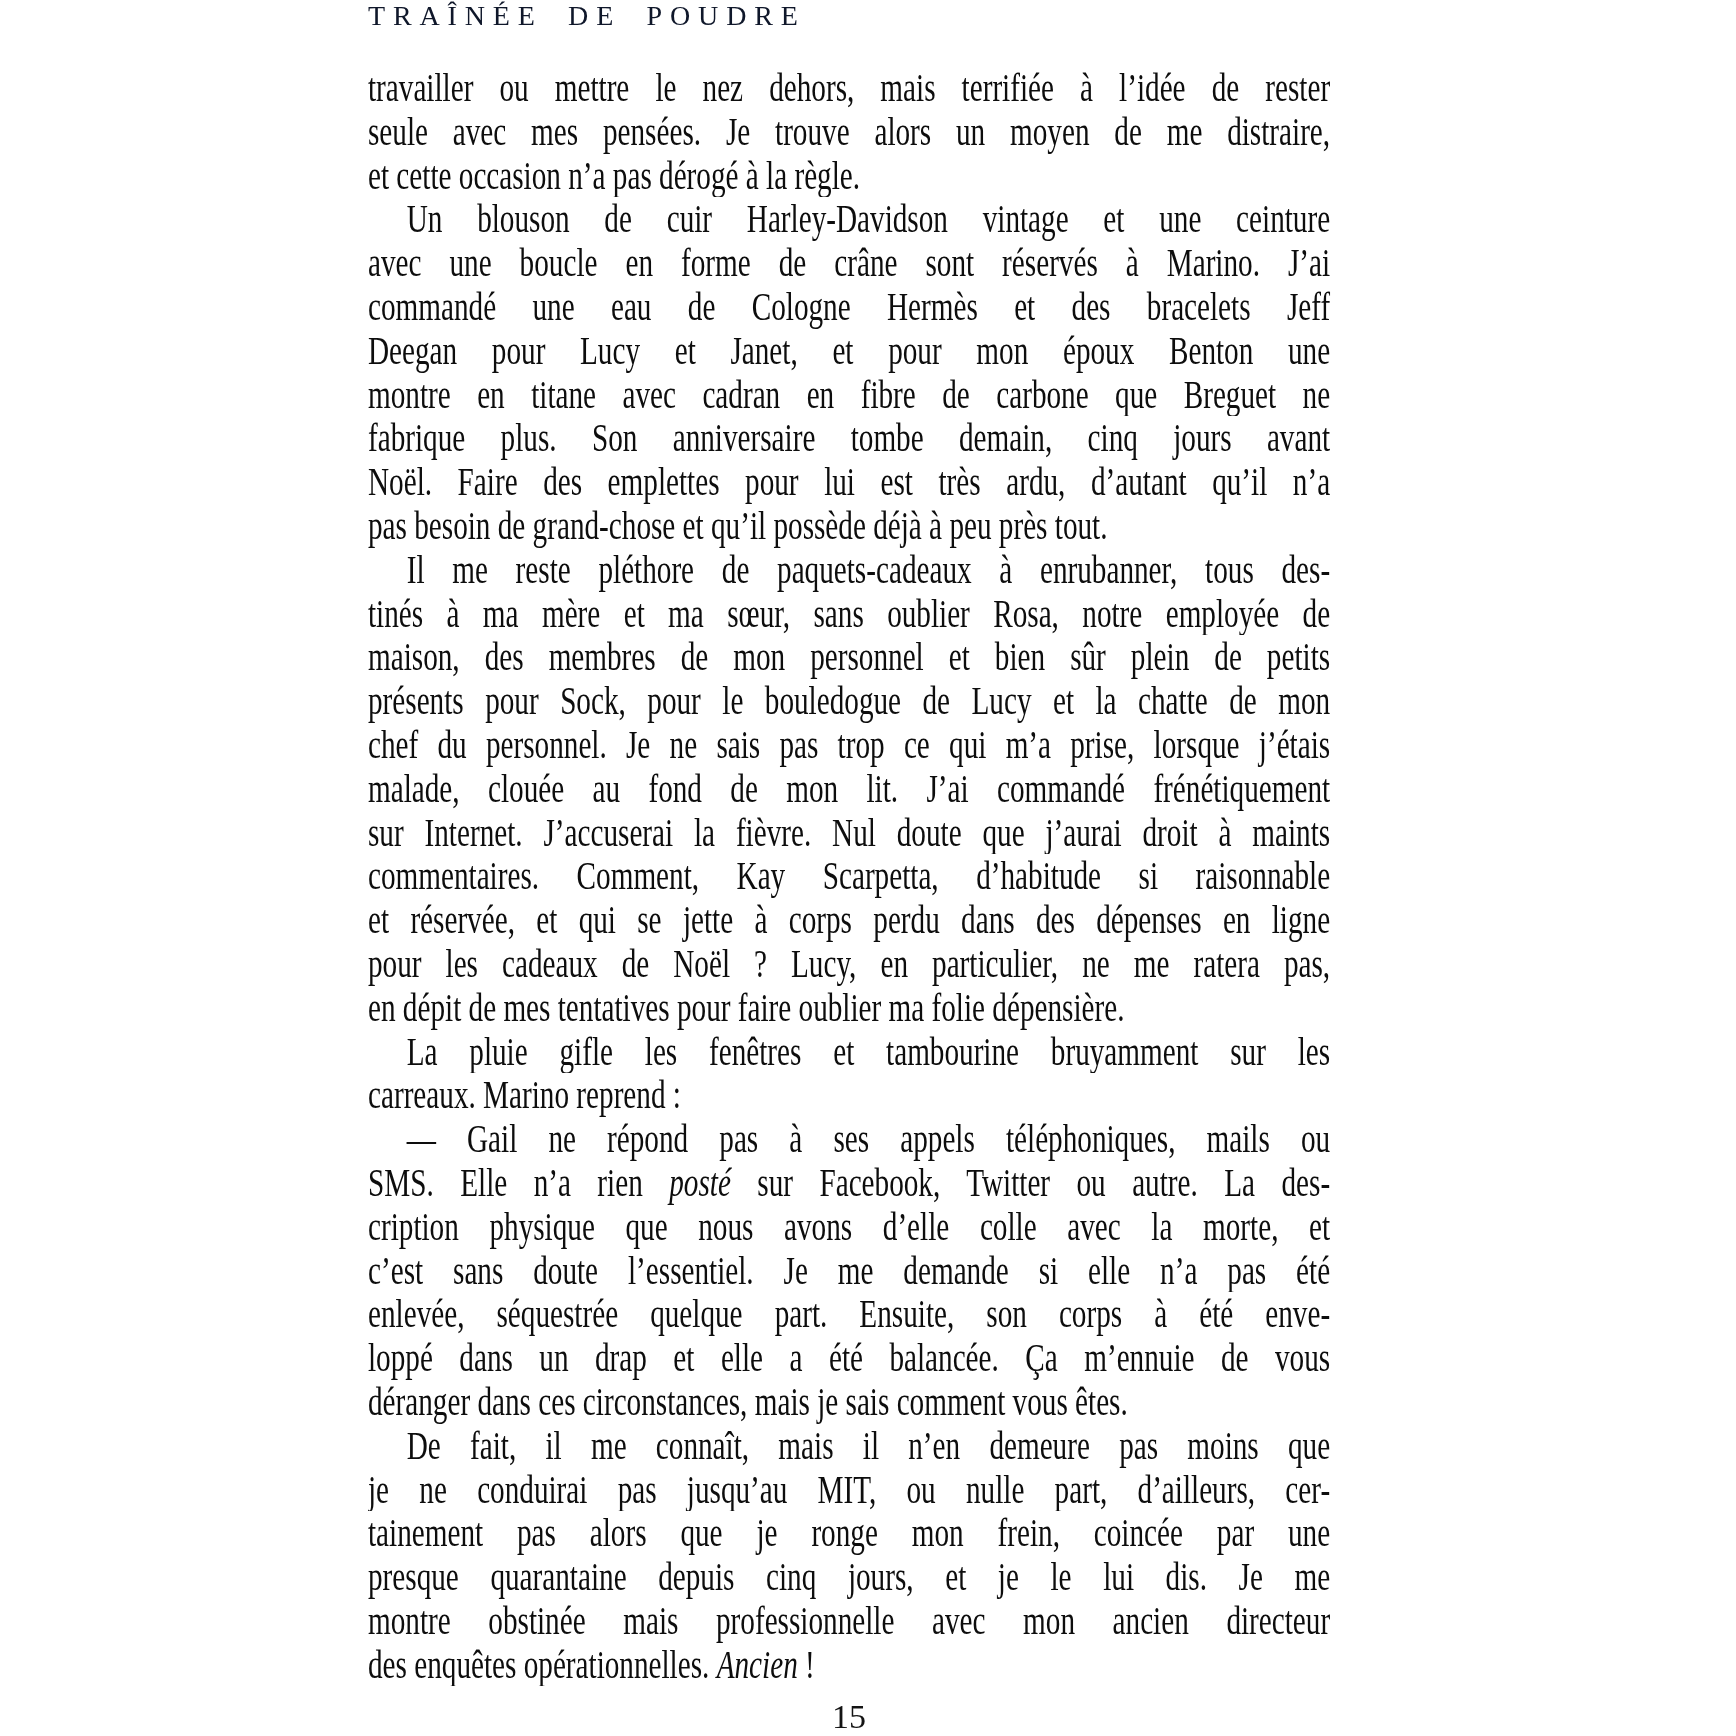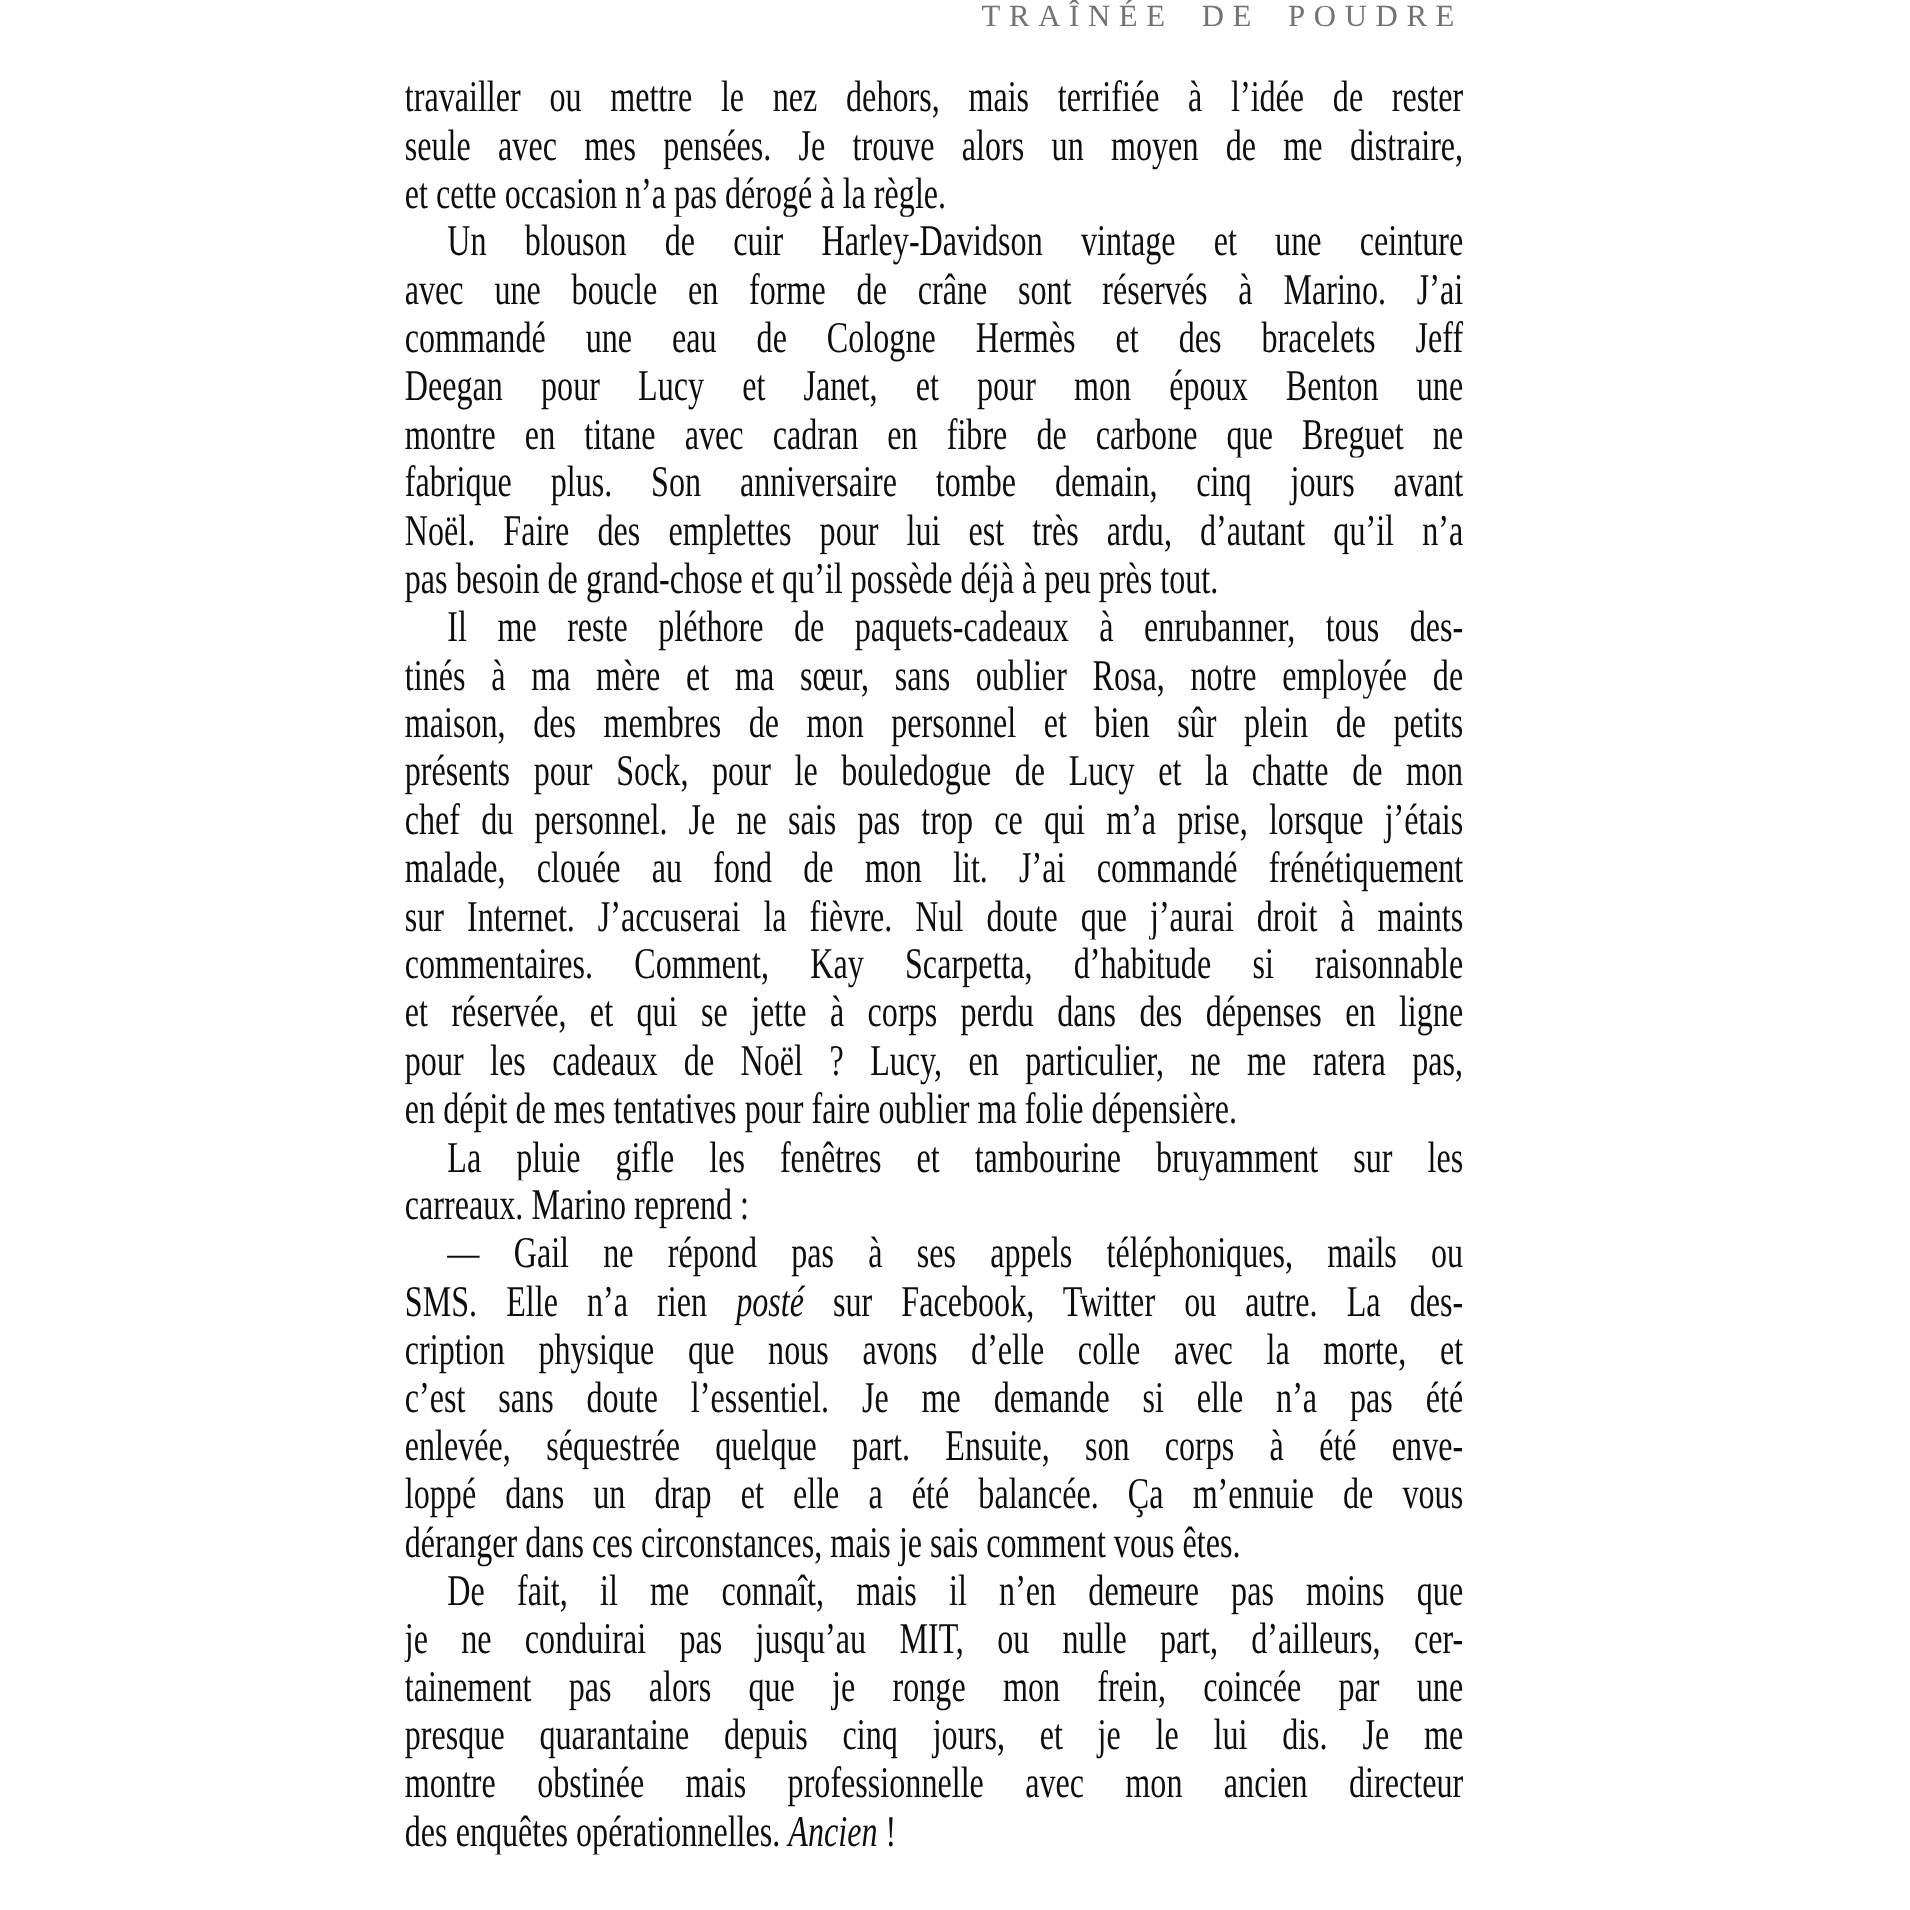--- a/index.html
+++ b/index.html
@@ -14,27 +14,27 @@
     background: #ffffff;
     color: #0d0d0d;
     font-family: "Liberation Serif", serif;
     overflow: hidden;
   }
   .running-header {
     position: absolute;
     top: 2px;
     left: 368px;
     width: 962px;
-    text-align: right;
+    text-align: left;
     font-size: 28px;
     line-height: 28px;
     letter-spacing: 0.28em;
     word-spacing: 0.38em;
     white-space: nowrap;
-    color: #737373;
+    color: #0f172a;
   }
   
   .body-text {
     position: absolute;
     left: 368px;
     top: 66px;
     width: 1318px;
     transform: scaleX(0.73);
     transform-origin: 0 0;
     font-size: 40px;
@@ -117,13 +117,14 @@
       <div class="paragraph">
         <div class="line indent">De fait, il me connaît, mais il n’en demeure pas moins que</div>
         <div class="line">je ne conduirai pas jusqu’au MIT, ou nulle part, d’ailleurs, cer-</div>
         <div class="line">tainement pas alors que je ronge mon frein, coincée par une</div>
         <div class="line">presque quarantaine depuis cinq jours, et je le lui dis. Je me</div>
         <div class="line">montre obstinée mais professionnelle avec mon ancien directeur</div>
         <div class="line final">des enquêtes opérationnelles. <i>Ancien</i> !</div>
       </div>
     </div>
 
+  <div class="page-number">15</div>
 </div>
 
 </body></html>

